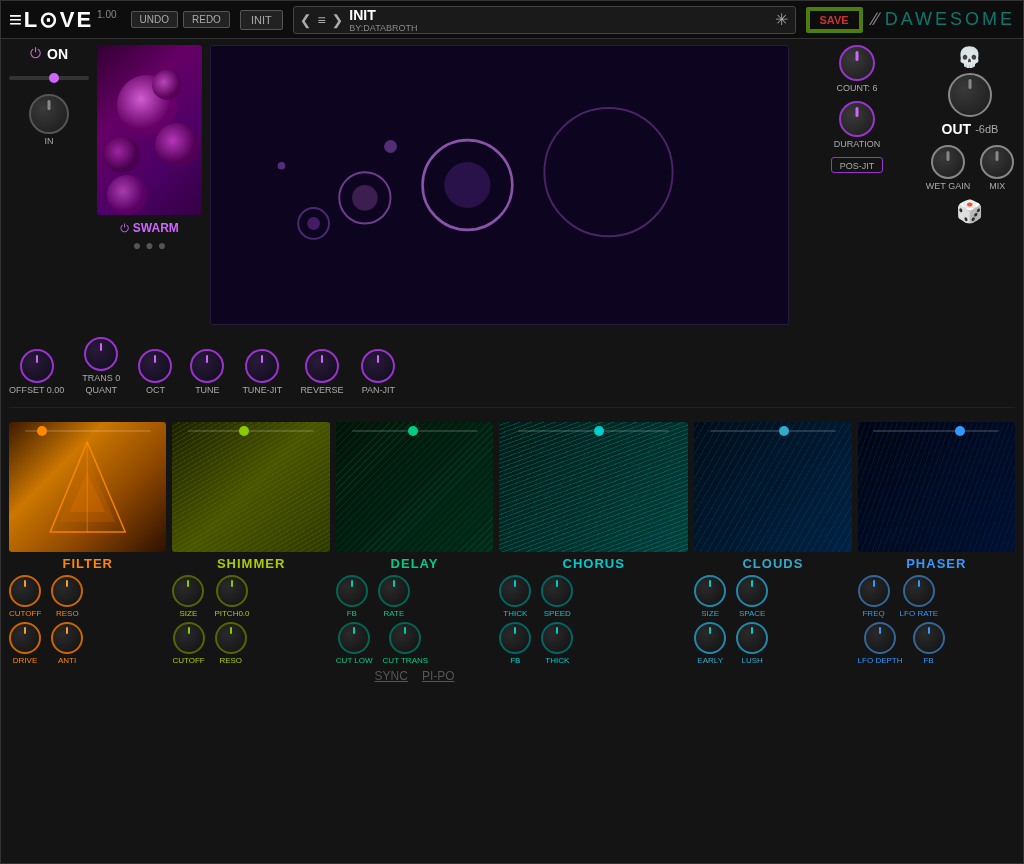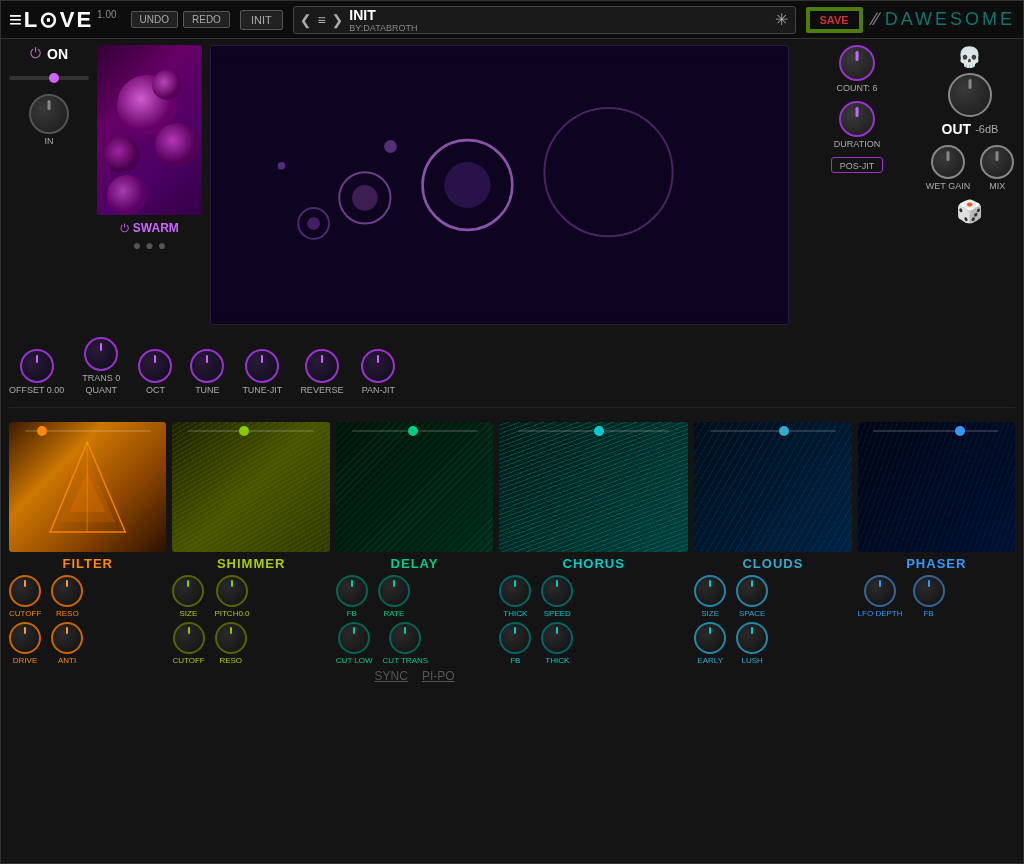--- a/index.html
+++ b/index.html
@@ -972,20 +972,30 @@
           <div class="fx-slider" style="top:8px;">
             <div class="fx-slider-track">
               <div class="fx-slider-thumb-blue" style="left:65%;"></div>
             </div>
           </div>
         </div>
         <div class="fx-name-blue">PHASER</div>
         <div class="fx-knobs-row">
           <div class="fx-knob-item">
             <div class="fx-knob fx-knob-blue"></div>
+            <div class="fx-knob-label fx-knob-label-blue">FREQ</div>
+          </div>
+          <div class="fx-knob-item">
+            <div class="fx-knob fx-knob-blue"></div>
+            <div class="fx-knob-label fx-knob-label-blue">LFO RATE</div>
+          </div>
+        </div>
+        <div class="fx-knobs-row">
+          <div class="fx-knob-item">
+            <div class="fx-knob fx-knob-blue"></div>
             <div class="fx-knob-label fx-knob-label-blue">LFO DEPTH</div>
           </div>
           <div class="fx-knob-item">
             <div class="fx-knob fx-knob-blue"></div>
             <div class="fx-knob-label fx-knob-label-blue">FB</div>
           </div>
         </div>
       </div>
 
     </div>

